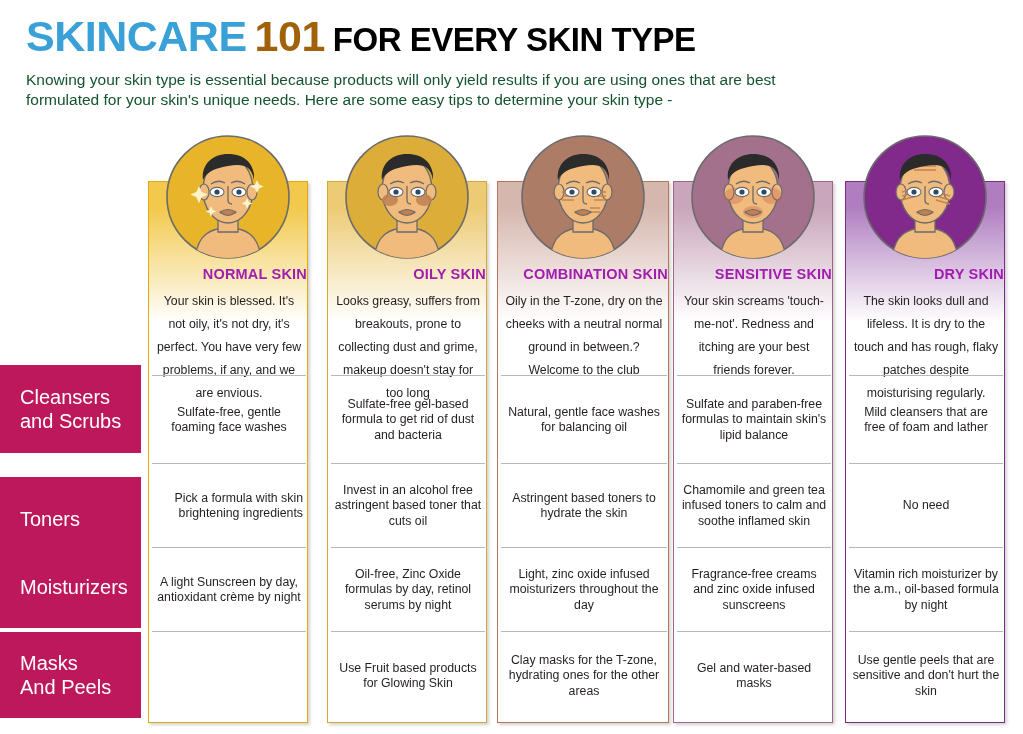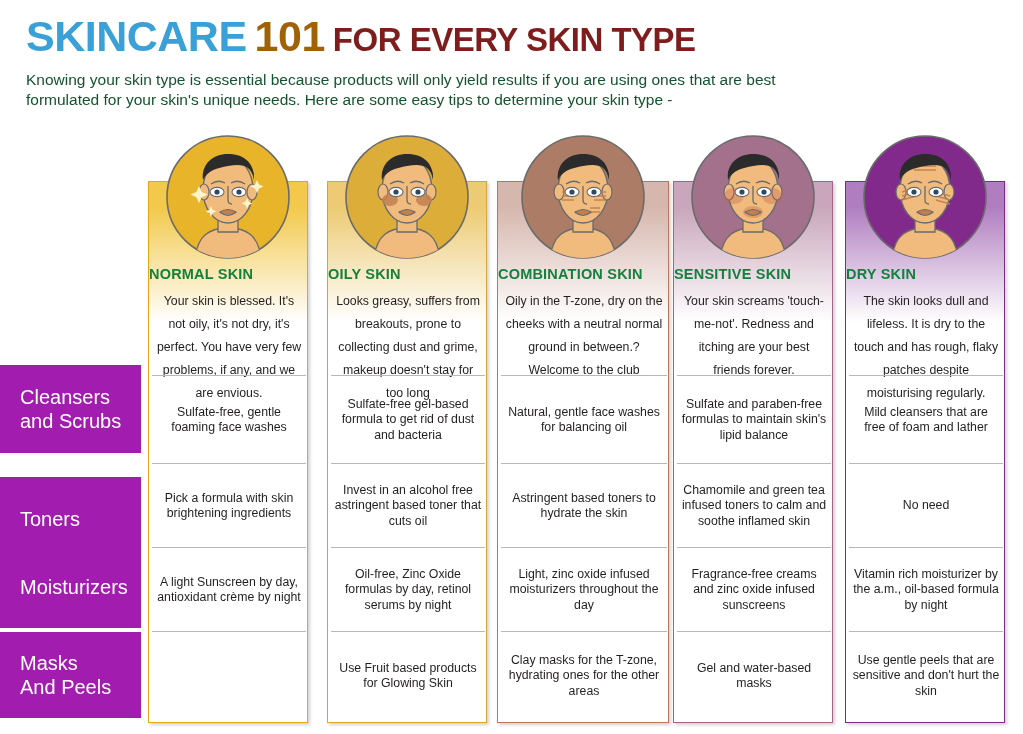--- a/index.html
+++ b/index.html
@@ -16,21 +16,21 @@
 
   #title-line {
     position: absolute; left: 26px; top: 14px;
     white-space: nowrap;
     font-weight: bold;
     letter-spacing: -0.5px;
   }
   #title-line span { display: inline-block; vertical-align: baseline; }
   .t-big { font-size: 43px; line-height: 45px; color: #3aa0d8; }
   .t-101 { font-size: 43px; line-height: 45px; color: #a16207; margin-left: 8px; }
-  .t-small { font-size: 33px; line-height: 45px; color: #7f1d1d; margin-left: 8px;}
+  .t-small { font-size: 33px; line-height: 45px; color: #000000; margin-left: 8px;}
 
   #intro {
     position: absolute; left: 26px; top: 70px; width: 790px;
     font-size: 15.5px; line-height: 20px; color: #14532d;
   }
 
   
   #logo { position: absolute; left: 843px; top: 18px; width: 160px; height: 96px; }
   #logo-word {
     position: absolute; left: 8px; top: 10px;
@@ -62,42 +62,42 @@
     border: 1px dashed #8c8c8c;
     border-right: none;
   }
   .rail-recognise .txt {
     position: relative; z-index: 2; padding-left: 20px;
     font-size: 21px; line-height: 25px; color: #231f20;
     background: #ffffff; padding-right: 4px;
   }
   .rail-block {
     position: absolute; left: 0; width: 141px;
-    background: #a21caf;
+    background: #be185d;
     display: flex; align-items: center;
   }
   .rail-block .txt {
     padding-left: 20px; color: #ffffff;
     font-size: 20px; line-height: 24px;
   }
 
   
   .col { position: absolute; top: 181px; width: 160px; height: 545px; }
   .card {
     position: absolute; left: 0; top: 0; width: 160px;
     background: #fff;
     border: 1px solid #c9c9c9;
     box-shadow: 2px 2px 3px rgba(0,0,0,0.18);
   }
   .card-head { position: relative; width: 100%; height: 196px; overflow: visible; }
   .card-head .grad { position: absolute; left: 0; top: 0; width: 100%; height: 140px; }
   .col-title {
     position: absolute; left: 0; top: 84px; width: 100%;
-    text-align: left; font-weight: bold; font-size: 14.5px;
-    letter-spacing: 0.2px; color: #15803d;
+    text-align: right; font-weight: bold; font-size: 14.5px;
+    letter-spacing: 0.2px; color: #a21caf;
   }
   .col-desc {
     position: absolute; left: 6px; top: 108px; width: 148px;
     text-align: center; font-size: 12.3px; line-height: 23px; color: #231f20;
   }
   .cell {
     position: absolute; left: 6px; width: 148px;
     text-align: center; font-size: 12.3px; line-height: 15.2px; color: #231f20;
     display: flex; align-items: center; justify-content: center;
   }
@@ -187,21 +187,21 @@
       </g>
       <path d="M55 78 q8 -5 16 0 q-8 7 -16 0 z" fill="#c08052" stroke="#6b6b6b" stroke-width="1.1"></path>
     </g>
   </svg></div>
         <div class="col-title">NORMAL SKIN</div>
         <div class="col-desc" style="width:148px;">Your skin is blessed. It's not oily, it's not dry, it's perfect. You have very few problems, if any, and we are envious.</div>
       </div>
       <div class="row-sep" style="top:193px;width:154px;"></div>
       <div class="cell" style="top:196px;height:84px;width:148px;">Sulfate-free, gentle foaming face washes</div>
       <div class="row-sep" style="top:281px;width:154px;"></div>
-      <div class="cell" style="top:284px;height:80px;width:148px;">Pick a formula with skin brightening ingredients</div>
+      <div class="cell" style="top:284px;height:80px;width:148px;text-align:right;">Pick a formula with skin brightening ingredients</div>
       <div class="row-sep" style="top:365px;width:154px;"></div>
       <div class="cell" style="top:368px;height:80px;width:148px;">A light Sunscreen by day, antioxidant crème by night</div>
       <div class="row-sep" style="top:449px;width:154px;"></div>
     </div>
     </div>
     <div class="col" style="left: 327px; width: 160px;">
     <div class="card" style="width:160px;height:542px;border-color:#d9a62e;">
       <div class="card-head">
         <div class="grad" style="background:linear-gradient(to bottom, #edcb74 0%, #edcb74 18%, #ffffff 100%);"></div>
         <div class="avatar"><svg viewBox="0 0 126 126" width="126" height="126">

